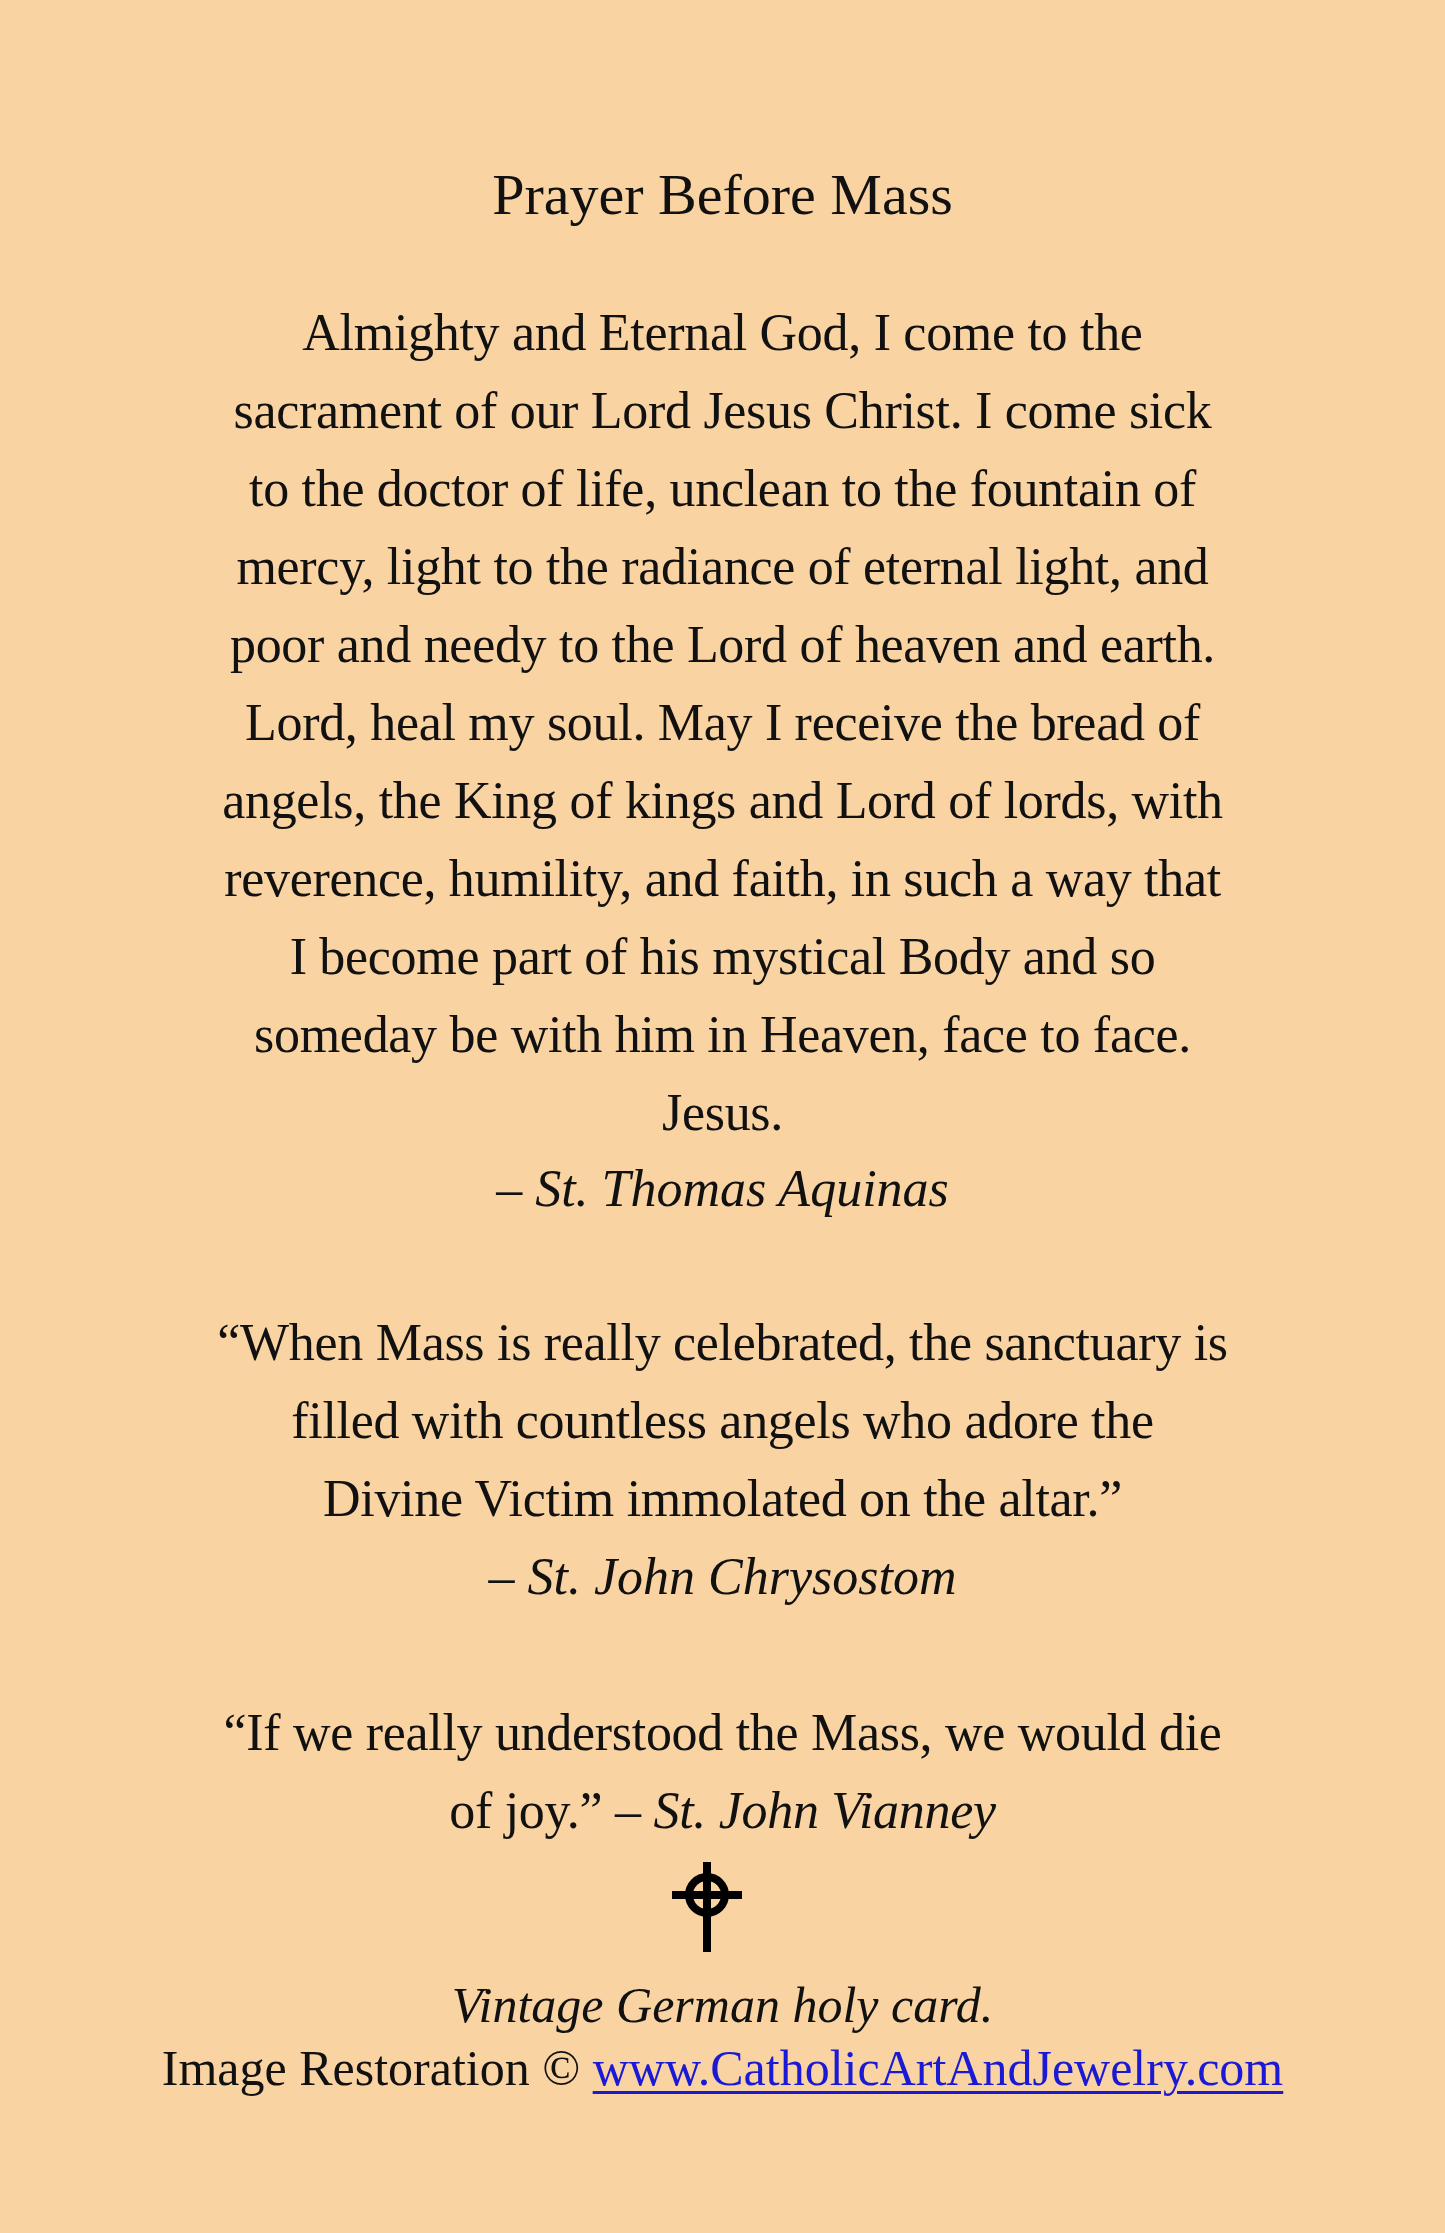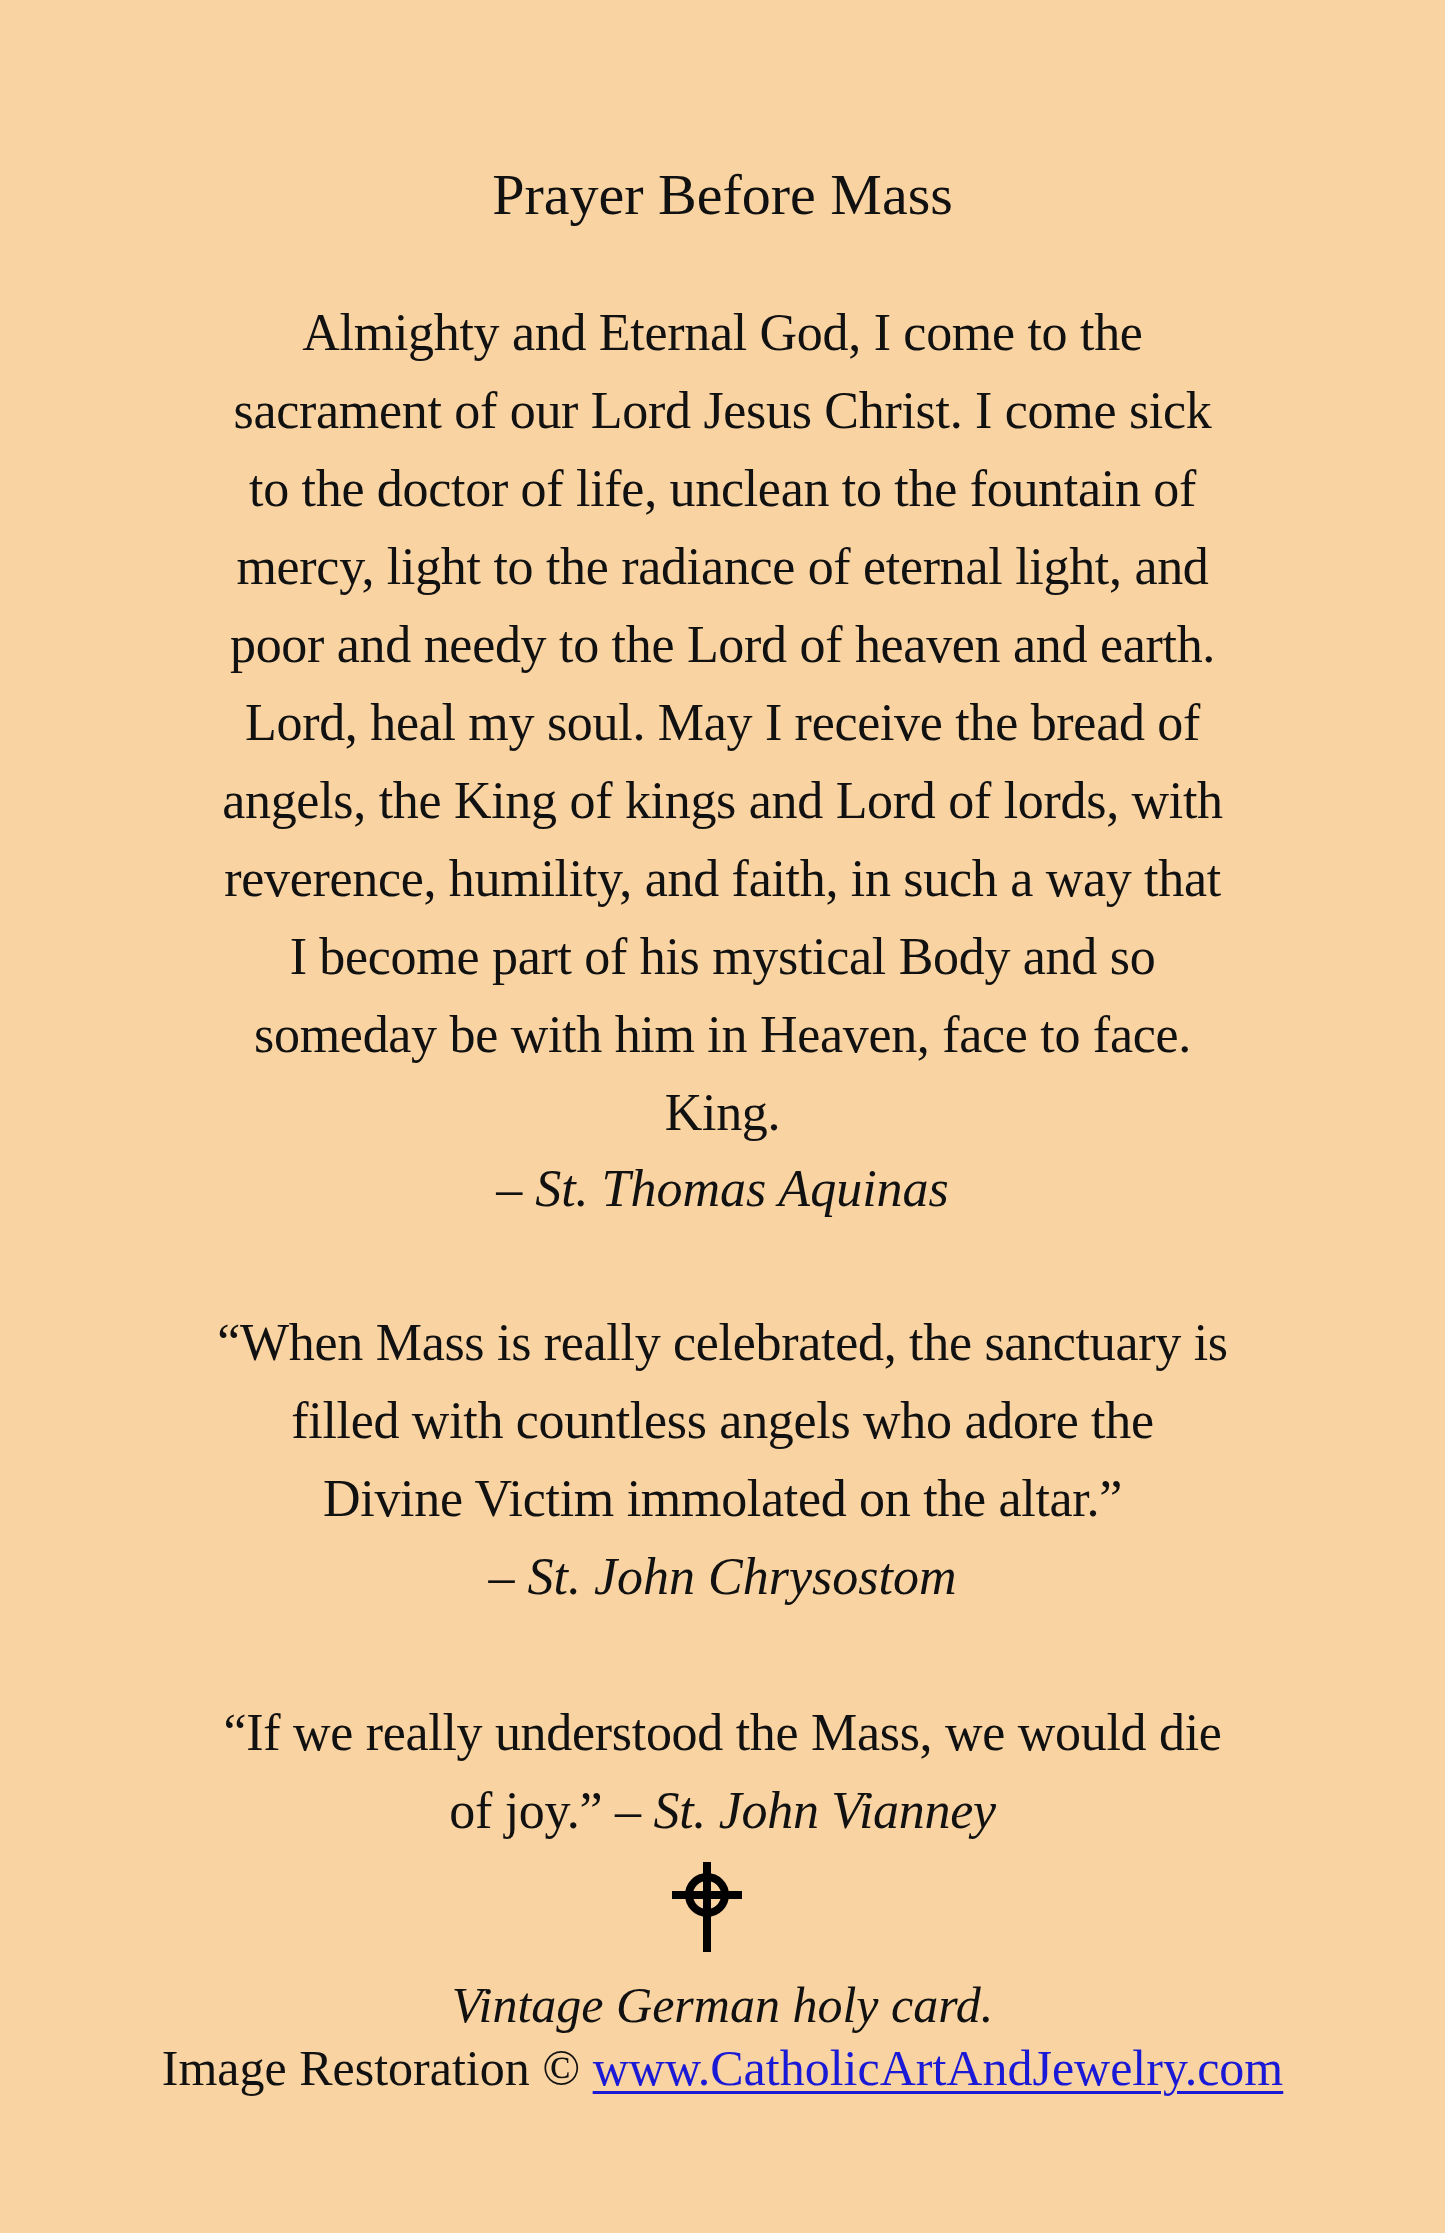--- a/index.html
+++ b/index.html
@@ -68,21 +68,21 @@
   <div class="line body-line" style="top:307px">Almighty and Eternal God, I come to the</div>
   <div class="line body-line" style="top:385px">sacrament of our Lord Jesus Christ. I come sick</div>
   <div class="line body-line" style="top:463px">to the doctor of life, unclean to the fountain of</div>
   <div class="line body-line" style="top:541px">mercy, light to the radiance of eternal light, and</div>
   <div class="line body-line" style="top:619px">poor and needy to the Lord of heaven and earth.</div>
   <div class="line body-line" style="top:697px">Lord, heal my soul. May I receive the bread of</div>
   <div class="line body-line" style="top:775px">angels, the King of kings and Lord of lords, with</div>
   <div class="line body-line" style="top:853px">reverence, humility, and faith, in such a way that</div>
   <div class="line body-line" style="top:931px">I become part of his mystical Body and so</div>
   <div class="line body-line" style="top:1009px">someday be with him in Heaven, face to face.</div>
-  <div class="line body-line" style="top:1087px">King.</div>
+  <div class="line body-line" style="top:1087px">Jesus.</div>
   <div class="line attr" style="top:1163px">– St. Thomas Aquinas</div>
 
   <div class="line body-line" style="top:1317px">“When Mass is really celebrated, the sanctuary is</div>
   <div class="line body-line" style="top:1395px">filled with countless angels who adore the</div>
   <div class="line body-line" style="top:1473px">Divine Victim immolated on the altar.”</div>
   <div class="line attr" style="top:1551px">– St. John Chrysostom</div>
 
   <div class="line body-line" style="top:1707px">“If we really understood the Mass, we would die</div>
   <div class="line body-line" style="top:1785px">
     <span>of joy.” </span><span class="attr">– St. John Vianney</span>

